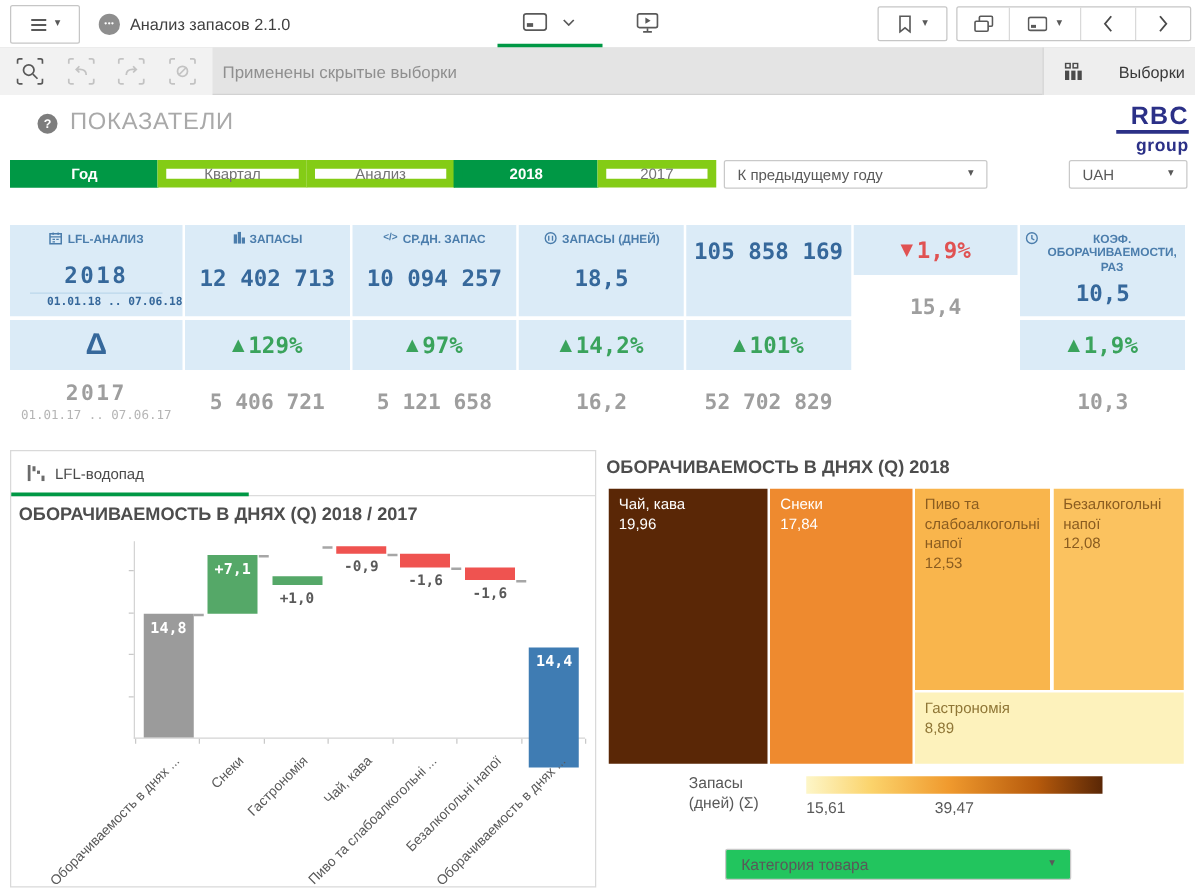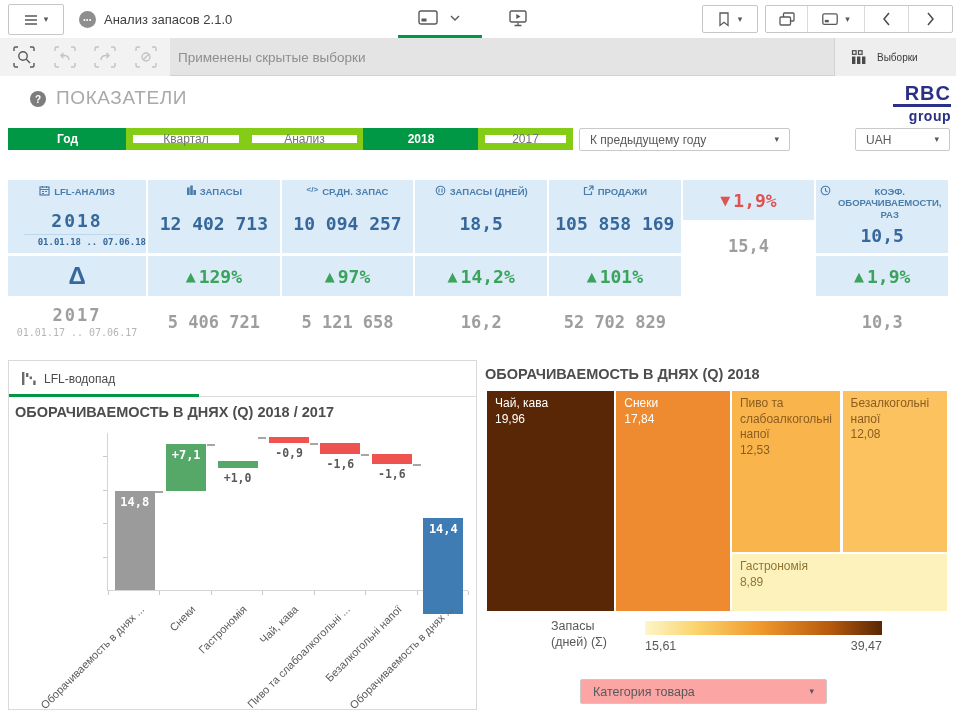--- a/index.html
+++ b/index.html
@@ -28,21 +28,21 @@
   .nav-cell{display:flex;align-items:center;justify-content:center;gap:7px;height:100%;box-sizing:border-box;border-left:1px solid #d9d9d9}
   .nav-cell:first-child{border-left:none}
   .nc1{width:41px}.nc2{width:57px}.nc3{width:44px}.nc4{width:44px}
 
   
   .selbar{position:absolute;left:0;top:38px;width:956px;height:38px;background:#e4e4e4;border-bottom:1px solid #d2d2d2;box-sizing:border-box}
   .selbar-left{position:absolute;left:0;top:0;width:170px;height:38px;background:#f2f2f2;
                display:flex;align-items:center;justify-content:space-around;padding:0 4px;box-sizing:border-box}
   .sel-msg{position:absolute;left:178px;top:0;height:38px;display:flex;align-items:center;font-size:13.5px;color:#8f8f8f}
   .sel-tool{position:absolute;right:0;top:0;width:122px;height:38px;background:#eeeeee;border-left:1px solid #d2d2d2;
-            display:flex;align-items:center;gap:10px;padding-left:16px;box-sizing:border-box;font-size:10px;color:#3a3a3a}
+            display:flex;align-items:center;gap:28px;padding-left:16px;box-sizing:border-box;font-size:13px;color:#3a3a3a}
 
   
   .help-badge{position:absolute;left:30px;top:91px;width:16px;height:16px;border-radius:50%;background:#7d7d7d;
               color:#fff;font-size:10px;font-weight:bold;display:flex;align-items:center;justify-content:center}
   .page-title{position:absolute;left:56px;top:87px;font-size:19px;color:#a9a9a9;letter-spacing:.6px}
   .rbc{position:absolute;left:893px;top:83px;width:58px;text-align:right;color:#2b3087;font-weight:bold;line-height:1}
   .rbc-top{font-size:20px;letter-spacing:1px;border-bottom:3px solid #2b3087;padding-bottom:1px}
   .rbc-bot{font-size:14px;letter-spacing:.5px;margin-top:2px}
 
   
@@ -93,23 +93,23 @@
 
   
   .panel-right{position:absolute;left:483px;top:360px;width:467px;height:350px;background:#fff}
   .panel-right .chart-title{margin:6px 0 0 2px}
   .treemap{position:absolute;left:4px;top:31px;width:462px;height:222px}
   .tm-block{position:absolute;box-sizing:border-box;padding:5px 8px;font-size:12px;line-height:1.3;overflow:hidden}
   .legend-label{position:absolute;left:68px;top:258px;width:88px;font-size:12.5px;color:#595959;line-height:1.3}
   .legend-grad{position:absolute;left:162px;top:261px;width:237px;height:14px;
                background:linear-gradient(90deg,#fdf6c8 0%,#fbd36b 22%,#f09a2e 48%,#b65a0c 78%,#5a2706 100%)}
   .legend-min{position:absolute;left:162px;top:279px;font-size:12.5px;color:#595959}
-  .legend-max{position:absolute;left:162px;top:279px;width:237px;text-align:right;font-size:12.5px;color:#595959}
-  .cat-dd{position:absolute;left:97px;top:319px;width:247px;height:25px;box-sizing:border-box;border:1px solid #c9c9c9;
-          border-radius:2px;background:#fca5a5;font-size:12.5px;color:#595959;display:flex;align-items:center;
+  .legend-max{position:absolute;left:162px;top:279px;width:237px;text-align:center;font-size:12.5px;color:#595959}
+  .cat-dd{position:absolute;left:97px;top:319px;width:277px;height:25px;box-sizing:border-box;border:1px solid #c9c9c9;
+          border-radius:2px;background:#22c55e;font-size:12.5px;color:#595959;display:flex;align-items:center;
           justify-content:space-between;padding:4px 12px}
 </style>
 </head>
 <body>
 
 <div class="topbar" data-interactable="false">
   <div class="menu-btn" data-interactable="true">
     <span data-interactable="false">
         <svg width="14" height="12" viewBox="0 0 14 12">
           <path d="M1 2h12M1 6h12M1 10h12" stroke="#595959" stroke-width="1.6"></path>
@@ -322,29 +322,20 @@
     </div>
     <div class="cell c2" data-interactable="true">
       <span class="arr up" data-interactable="false">▲</span>
       <span class="pct mono up" data-interactable="false">14,2%</span>
     </div>
     <div class="c3 mono" data-interactable="false">16,2</div>
   </div>
 
   <div class="kpi-col" data-interactable="false">
     <div class="cell c1" data-interactable="true">
-      <div class="kpi-head" data-interactable="false">
-        <span class="kico" data-interactable="false">
-            <svg width="11" height="11" viewBox="0 0 11 11" fill="none" stroke="#4b7dac" stroke-width="1.2">
-              <path d="M4.5 2.5H1.5v7h7v-3"></path>
-              <path d="M6 1h4v4M10 1L5.8 5.2"></path>
-            </svg>
-          </span>
-        <span data-interactable="false">ПРОДАЖИ</span>
-      </div>
       <div class="kpi-value mono" data-interactable="false">105 858 169</div>
     </div>
     <div class="cell c2" data-interactable="true">
       <span class="arr up" data-interactable="false">▲</span>
       <span class="pct mono up" data-interactable="false">101%</span>
     </div>
     <div class="c3 mono" data-interactable="false">52 702 829</div>
   </div>
 
   <div class="kpi-col" data-interactable="false">

